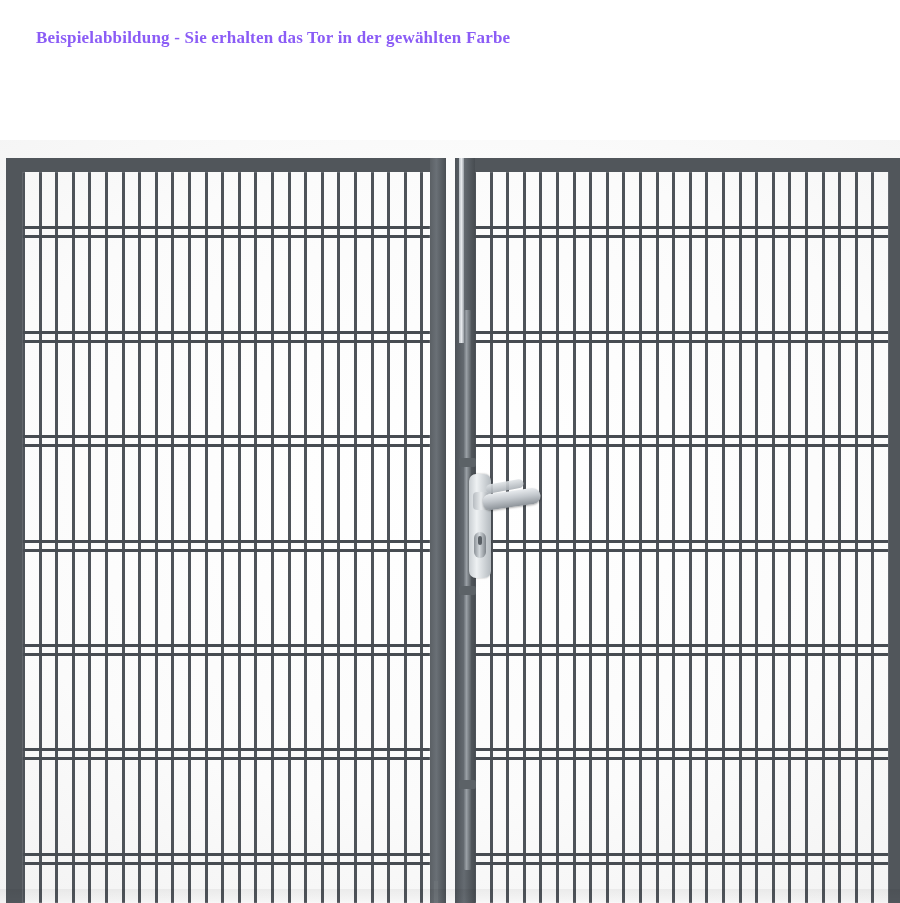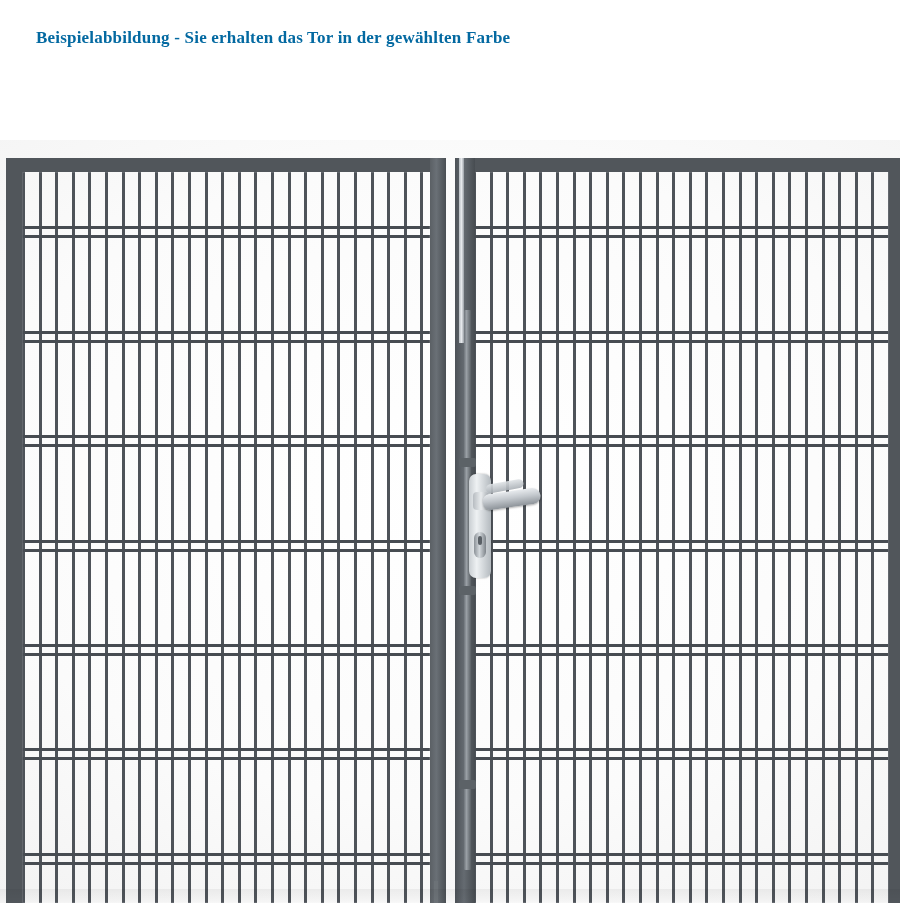--- a/index.html
+++ b/index.html
@@ -23,21 +23,21 @@
   }
 
   
   .caption {
     position: absolute;
     left: 36px;
     top: 28px;
     font-family: "Liberation Serif", serif;
     font-weight: bold;
     font-size: 17px;
-    color: #0369a1;
+    color: #8b5cf6;
     letter-spacing: 0.2px;
     white-space: nowrap;
   }
 
   
   .photo {
     position: absolute;
     left: 0;
     top: 140px;
     width: 900px;

